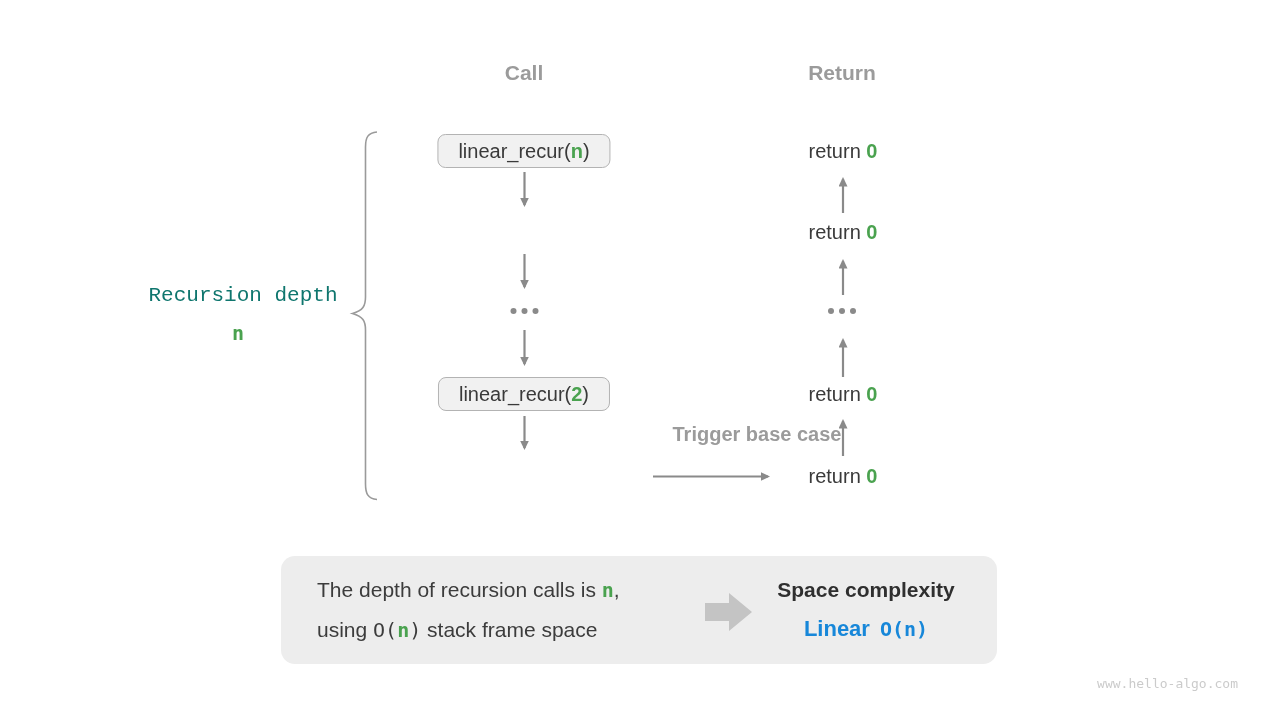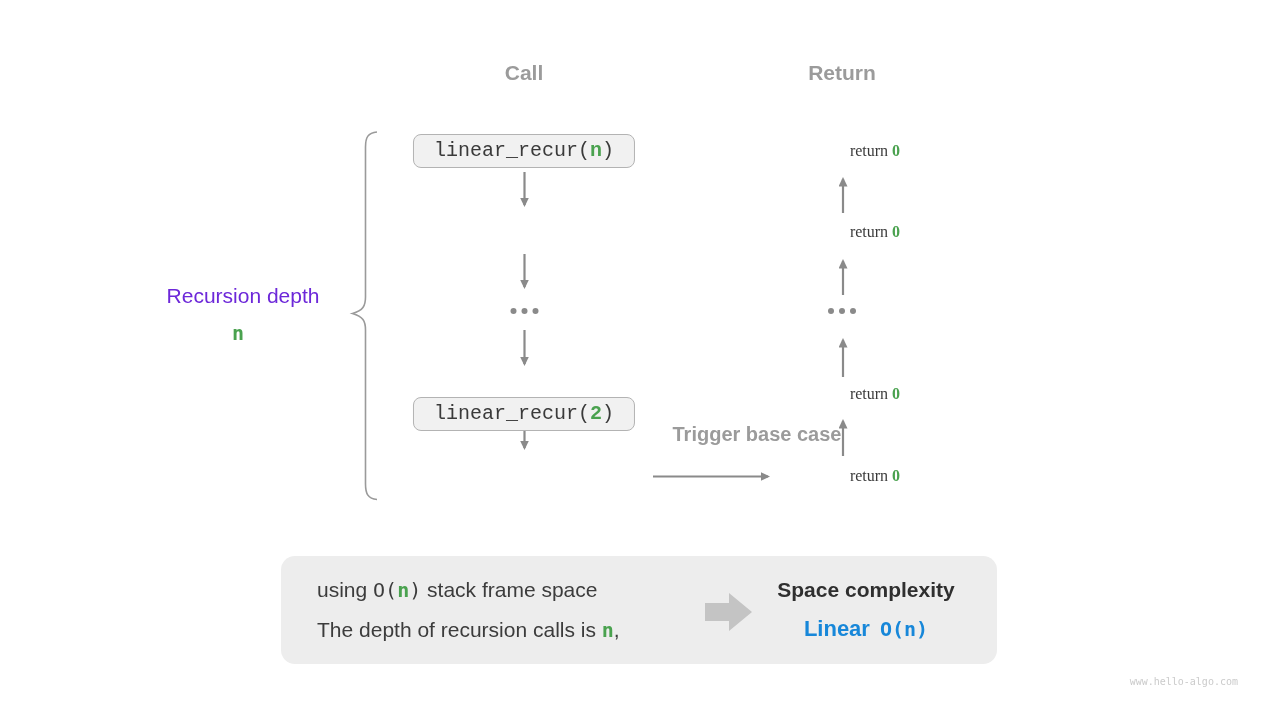--- a/index.html
+++ b/index.html
@@ -14,36 +14,36 @@
     font-size:21px;font-weight:700;color:#9B9B9B;white-space:nowrap;
   }
   .header-call{left:524px;}
   .header-return{left:842px;}
 
   .frame-box{
     position:absolute;left:524px;transform:translateX(-50%);
     box-sizing:border-box;height:34px;line-height:32px;
     background:#F1F1F1;border:1px solid #B3B3B3;border-radius:8px;
     padding:0 20px;white-space:nowrap;
-    font-family:Liberation Mono, monospace;font-size:20px;color:#3A3A3A;
+    font-family:Liberation Sans, sans-serif;font-size:20px;color:#3A3A3A;
   }
-  .r1{top:134px}.r2{top:215px}.r4{top:397px}.r5{top:459px}
+  .r1{top:134px}.r2{top:215px}.r4{top:377px}.r5{top:459px}
 
   .ret{
     position:absolute;left:843px;transform:translateX(-50%);
-    font-family:Liberation Serif, serif;font-size:16px;color:#3A3A3A;
-    line-height:26px;white-space:nowrap;margin-left:32px;
+    font-family:Liberation Sans, sans-serif;font-size:20px;color:#3A3A3A;
+    line-height:26px;white-space:nowrap;
   }
   .t1{top:138px}.t2{top:219px}.t4{top:381px}.t5{top:463px}
 
   .arg,.val{color:var(--green,#4AA24F);font-weight:700;}
 
   .depth-label{
     position:absolute;left:243px;top:284px;transform:translateX(-50%);
-    font-size:21px;color:#6d28d9;white-space:nowrap;
+    font-size:21px;color:#0f766e;white-space:nowrap;font-family:Liberation Mono, monospace;
   }
   .depth-value{
     position:absolute;left:238px;top:321px;transform:translateX(-50%);
     font-family:"DejaVu Sans Mono",monospace;font-size:20px;font-weight:700;
     color:var(--green,#4AA24F);
   }
 
   .trigger{
     position:absolute;left:709px;top:423px;transform:translateX(-50%);
     font-size:20px;font-weight:700;color:#9B9B9B;white-space:nowrap;margin-left:48px;
@@ -66,21 +66,21 @@
   }
   .sum-title{font-size:21px;font-weight:700;color:#2F2F2F;}
   .cx-label{font-size:22px;font-weight:700;color:var(--blue,#1787D9);}
   .cx-value{
     font-family:"DejaVu Sans Mono",monospace;font-size:20px;font-weight:700;
     color:var(--blue,#1787D9);margin-left:10px;
   }
 
   .watermark{
     position:absolute;right:42px;top:676px;
-    font-family:"DejaVu Sans Mono",monospace;font-size:10px;color:#CBCBCB;
+    font-family:"DejaVu Sans Mono",monospace;font-size:13px;color:#CBCBCB;
   }
 </style>
 </head>
 <body>
 
 <div class="canvas">
 
   <svg class="overlay" viewBox="0 0 1280 720">
     <defs>
       <marker id="ah" markerUnits="userSpaceOnUse" markerWidth="10" markerHeight="10" refX="7.5" refY="4.5" orient="auto">
@@ -132,22 +132,22 @@
   <div class="ret t4"><span>return </span><span class="val">0</span></div>
   <div class="ret t5"><span>return </span><span class="val">0</span></div>
 
   <div class="depth-label">Recursion depth</div>
   <div class="depth-value">n</div>
 
   <div class="trigger">Trigger base case</div>
 
   <div class="summary">
     <div class="sum-left">
+      <div><span>The depth of recursion calls is </span><span class="n">n</span><span>,</span></div>
       <div><span>using </span><span class="mono">O(</span><span class="n">n</span><span class="mono">)</span><span> stack frame space</span></div>
-      <div><span>The depth of recursion calls is </span><span class="n">n</span><span>,</span></div>
     </div>
 
     <svg class="block-arrow" viewBox="0 0 47 38">
       <polygon points="0,10 24,10 24,0 47,19 24,38 24,28 0,28" fill="#C4C4C4"></polygon>
     </svg>
 
     <div class="sum-right">
       <div class="sum-title">Space complexity</div>
       <div><span class="cx-label">Linear</span><span class="cx-value">O(n)</span></div>
     </div>

